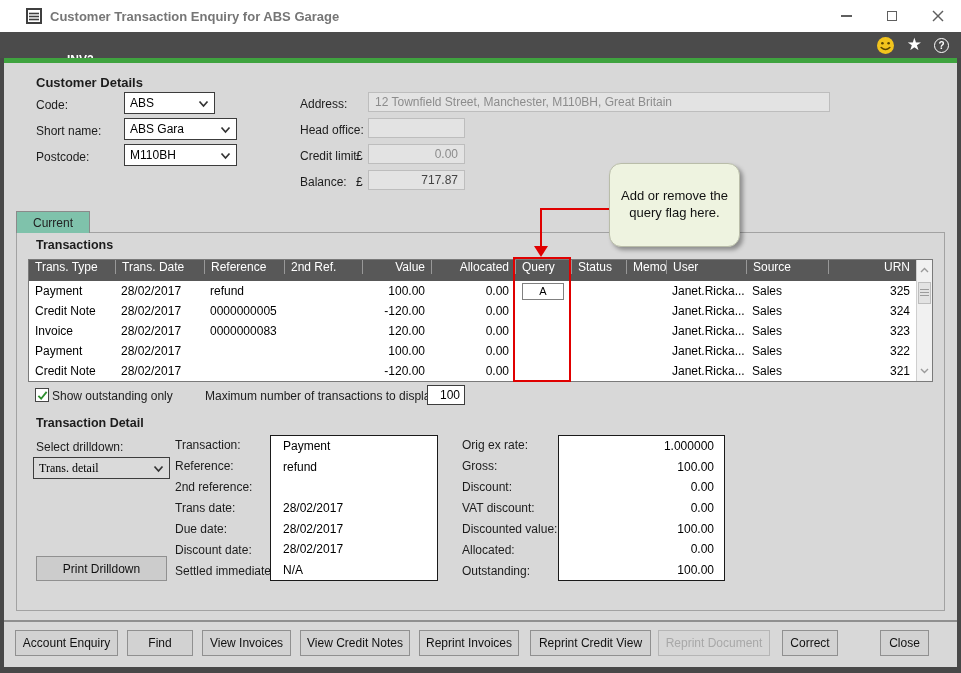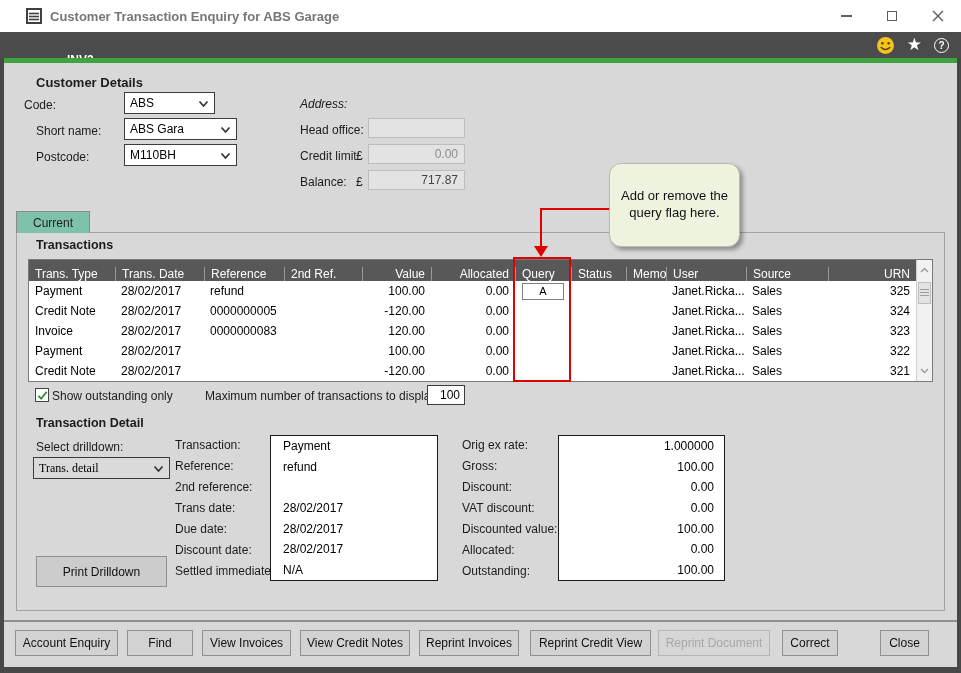--- a/index.html
+++ b/index.html
@@ -44,21 +44,21 @@
   
   .tab { position:absolute; left:16px; top:211px; width:74px; height:22px; background:#7fc2ab;
          border:1px solid #8a8a8a; border-bottom:none; font-size:12px; color:#222;
          display:flex; align-items:center; justify-content:center; z-index:3; }
   .tab-panel { position:absolute; left:16px; top:232px; width:929px; height:379px; border:1px solid #a2a2a2; }
 
   
   .tx-table { position:absolute; left:28px; top:259px; width:905px; height:123px; background:#ffffff;
               border:1px solid #7a7a7a; display:flex; z-index:1; }
   .tx-main { width:887px; }
-  .tx-head { display:flex; height:21px; background:#585858; color:#ffffff; font-size:12px; align-items:flex-end; }
+  .tx-head { display:flex; height:21px; background:#585858; color:#ffffff; font-size:12px; align-items:flex-start; }
   .tx-head .cell { display:flex; align-items:center; }
   .tx-head .cell + .cell { border-left:1px solid #989898; }
   .tx-row { display:flex; height:20px; font-size:12px; color:#000; align-items:center; background:#fff; }
   .cell { padding:0 6px; white-space:nowrap; overflow:hidden; }
   .cell.rt { justify-content:flex-end; text-align:right; }
   .tx-row .cell.rt { display:flex; align-items:center; }
   .c0{width:86px}.c1{width:89px}.c2{width:80px}.c3{width:78px}.c4{width:69px}.c5{width:84px}
   .c6{width:56px}.c7{width:55px}.c8{width:40px}.c9{width:80px}.c10{width:82px}.c11{flex:1}
   .cell.ctr { display:flex; justify-content:center; }
   .query-box { display:inline-block; width:42px; height:17px; border:1px solid #808080; background:#fff;
@@ -85,21 +85,21 @@
 
   
   .checkbox { position:absolute; left:35px; top:388px; width:14px; height:14px; background:#fff; border:1px solid #444;
               display:flex; align-items:center; justify-content:center; }
   .num-input { position:absolute; left:427px; top:385px; width:38px; height:20px; border:1px solid #3c3c3c;
                background:#fff; font-size:12px; text-align:right; padding:0 4px; font-family:"Liberation Sans",sans-serif; }
 
   
   .btn { background:#d2d2d2; border:1px solid #909090; font-size:12px; color:#111;
          display:flex; align-items:center; justify-content:center; white-space:nowrap; }
-  .print-btn { position:absolute; left:36px; top:556px; width:131px; height:31px; background:#cccccc; }
+  .print-btn { position:absolute; left:36px; top:556px; width:131px; height:25px; background:#cccccc; }
   .detail-labels { position:absolute; display:grid; grid-template-rows:repeat(7,1fr); align-items:center;
                    font-size:12px; color:#1c1c1c; }
   .detail-box { position:absolute; top:435px; height:146px; background:#fff; border:1px solid #1a1a1a;
                 display:grid; grid-template-rows:repeat(7,1fr); align-items:center; font-size:12px; color:#000; }
   .detail-box .val { padding-left:12px; white-space:nowrap; }
   .detail-box .val.rt { padding-left:0; padding-right:10px; text-align:right; }
 
   .footer-sep { position:absolute; left:4px; top:620px; width:953px; height:2px; background:#8f8f8f; }
   .fbtn { position:absolute; top:630px; height:26px; }
   .fbtn.disabled { color:#a8a8a8; border-color:#b5b5b5; background:#d6d6d6; }
@@ -145,21 +145,21 @@
       <span class="star-glyph">★</span>
       <span class="help-glyph">?</span>
     </div>
   </div>
 
   <div class="green-line"></div>
   <div class="content-bg"></div>
 
   <div class="heading" style="left:36px; top:75px;">Customer Details</div>
 
-  <div class="lbl" style="left:24px; top:98px;">Code:</div>
+  <div class="lbl" style="left:36px; top:98px;">Code:</div>
   <div class="lbl" style="left:36px; top:124px;">Short name:</div>
   <div class="lbl" style="left:36px; top:150px;">Postcode:</div>
 
   <div class="combo" style="left:124px; top:92px; width:91px;">
     <span>ABS</span>
     <svg class="chev" width="11" height="8" viewBox="0 0 11 8">
         <path d="M1.5 1.5 L5.5 6 L9.5 1.5" fill="none" stroke="#333" stroke-width="1.7"></path>
       </svg>
   </div>
   <div class="combo" style="left:124px; top:118px; width:113px;">
@@ -168,27 +168,28 @@
         <path d="M1.5 1.5 L5.5 6 L9.5 1.5" fill="none" stroke="#333" stroke-width="1.7"></path>
       </svg>
   </div>
   <div class="combo" style="left:124px; top:144px; width:113px;">
     <span>M110BH</span>
     <svg class="chev" width="11" height="8" viewBox="0 0 11 8">
         <path d="M1.5 1.5 L5.5 6 L9.5 1.5" fill="none" stroke="#333" stroke-width="1.7"></path>
       </svg>
   </div>
 
-  <div class="lbl" style="left:300px; top:97px;font-style:italic;">Address:</div>
+  <div class="lbl" style="left:300px; top:97px;">Address:</div>
   <div class="lbl" style="left:300px; top:123px;">Head office:</div>
   <div class="lbl" style="left:300px; top:149px;">Credit limit:</div>
   <div class="lbl" style="left:300px; top:175px;">Balance:</div>
   <div class="lbl" style="left:356px; top:149px;">£</div>
   <div class="lbl" style="left:356px; top:175px;">£</div>
 
+  <div class="ro-field" style="left:368px; top:92px; width:462px;">12 Townfield Street, Manchester, M110BH, Great Britain</div>
   <div class="ro-field" style="left:368px; top:118px; width:97px;"></div>
   <div class="ro-field rt" style="left:368px; top:144px; width:97px;">0.00</div>
   <div class="ro-field rt dark" style="left:368px; top:170px; width:97px;">717.87</div>
 
   <div class="tab">Current</div>
   <div class="tab-panel"></div>
 
   <div class="heading" style="left:36px; top:238px; font-size:12.5px;">Transactions</div>
 
   <div class="tx-table">

